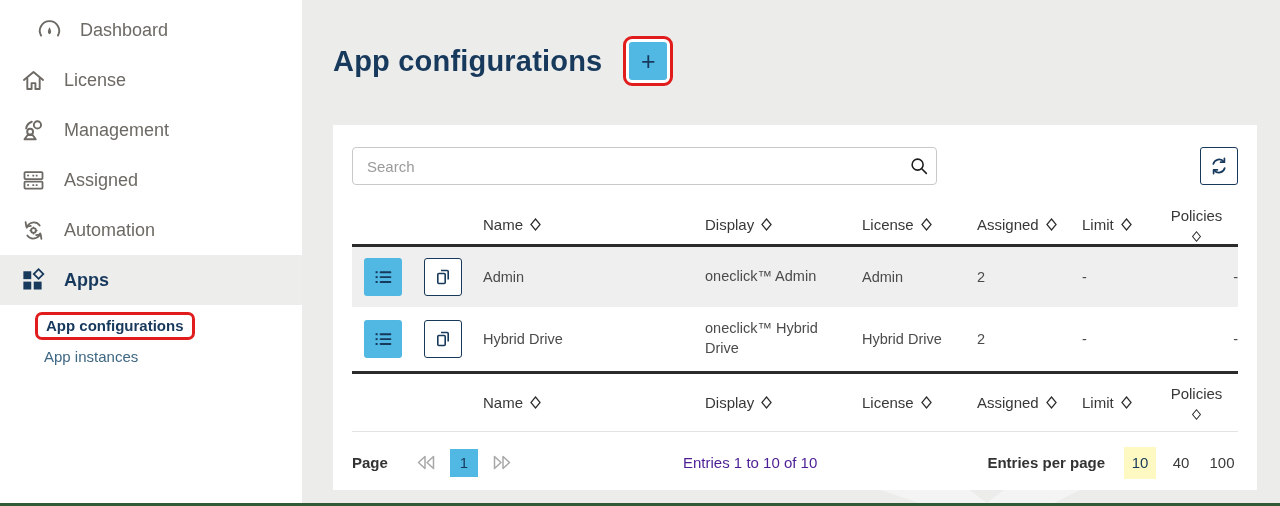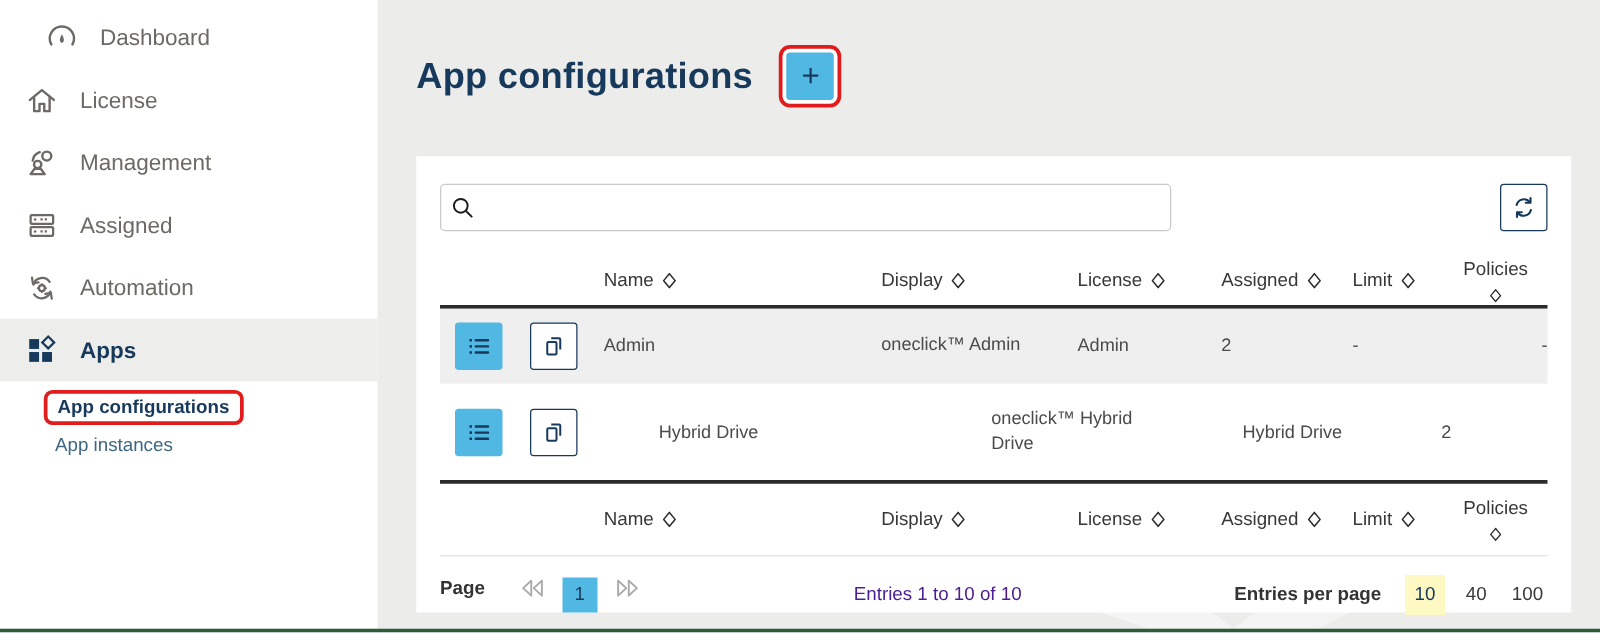--- a/index.html
+++ b/index.html
@@ -88,35 +88,35 @@
   .thead { height:42px; margin-top:20px; border-bottom:3px solid #2b2b2b; }
   .thead-bottom { height:58px; border-bottom:1px solid #e3e3e3; }
   .th {
     font-size:15px; font-weight:400; color:#383838;
     display:flex; align-items:center; gap:7px; cursor:pointer;
   }
   .th.right { justify-content:flex-end;flex-direction:column; }
   .sort-icon { width:11px; height:13px; color:#2b2b2b; flex:0 0 11px; }
   .row { font-size:14.5px; color:#4b4b4b; }
   .row-1 { height:60px; background:#efefef; }
-  .row-2 { height:80px; background:#ffffff; border-bottom:3px solid #2b2b2b;gap:44px; }
+  .row-2 { height:67px; background:#ffffff; border-bottom:3px solid #2b2b2b; }
   .td.right { text-align:right; }
   .td.wrap { padding-right:18px; line-height:1.35; }
   .actions { display:flex; gap:22px; padding-left:12px; }
   .icon-btn {
     width:38px; height:38px; border-radius:3px; display:flex;
     align-items:center; justify-content:center; cursor:pointer;
   }
   .icon-btn.blue { background:#51b7e3; border:none; color:#17395c; }
   .icon-btn.outline { background:#fff; border:1.5px solid #17395c; color:#17395c; }
   
   .tfooter {
     margin:0 19px; height:61px; display:flex; align-items:center;
   }
-  .pager { display:flex; gap:13px; }
+  .pager { display:flex; align-items:center; gap:13px; }
   .pager-label { font-size:15px; font-weight:700; color:#333; margin-right:14px; }
   .chev-btn { background:none; border:none; cursor:pointer; color:#a8a8a8; display:flex; padding:0; }
   .chev-btn svg { width:22px; height:17px; }
   .page-box {
     width:28px; height:28px; background:#51b7e3; color:#17395c;
     font-size:15px; display:flex; align-items:center; justify-content:center;
     border:none; cursor:pointer; font-family:"Liberation Sans", sans-serif;
   }
   .entries-info { flex:1; text-align:center; font-size:15px; color:#4c1d95; }
   .page-size { display:flex; align-items:center; gap:9px; }
@@ -226,20 +226,21 @@
       <button class="add-btn">
         <span>+</span>
       </button>
     </span>
   </div>
 
   <section class="card">
 
     <div class="toolbar">
       <div class="search-box">
+        <input type="text" placeholder="Search" style="">
         <span class="search-icon-wrap">
           <svg width="22" height="22" viewBox="0 0 24 24" fill="none" stroke="currentColor" stroke-width="1.7" stroke-linecap="round">
             <circle cx="10.5" cy="10.5" r="6"></circle>
             <path d="M15 15 L20 20"></path>
           </svg>
         </span>
       </div>
       <button class="refresh-btn">
         <span>
           <svg width="24" height="24" viewBox="0 0 24 24" fill="none" stroke="currentColor" stroke-width="1.7" stroke-linecap="round" stroke-linejoin="round">

